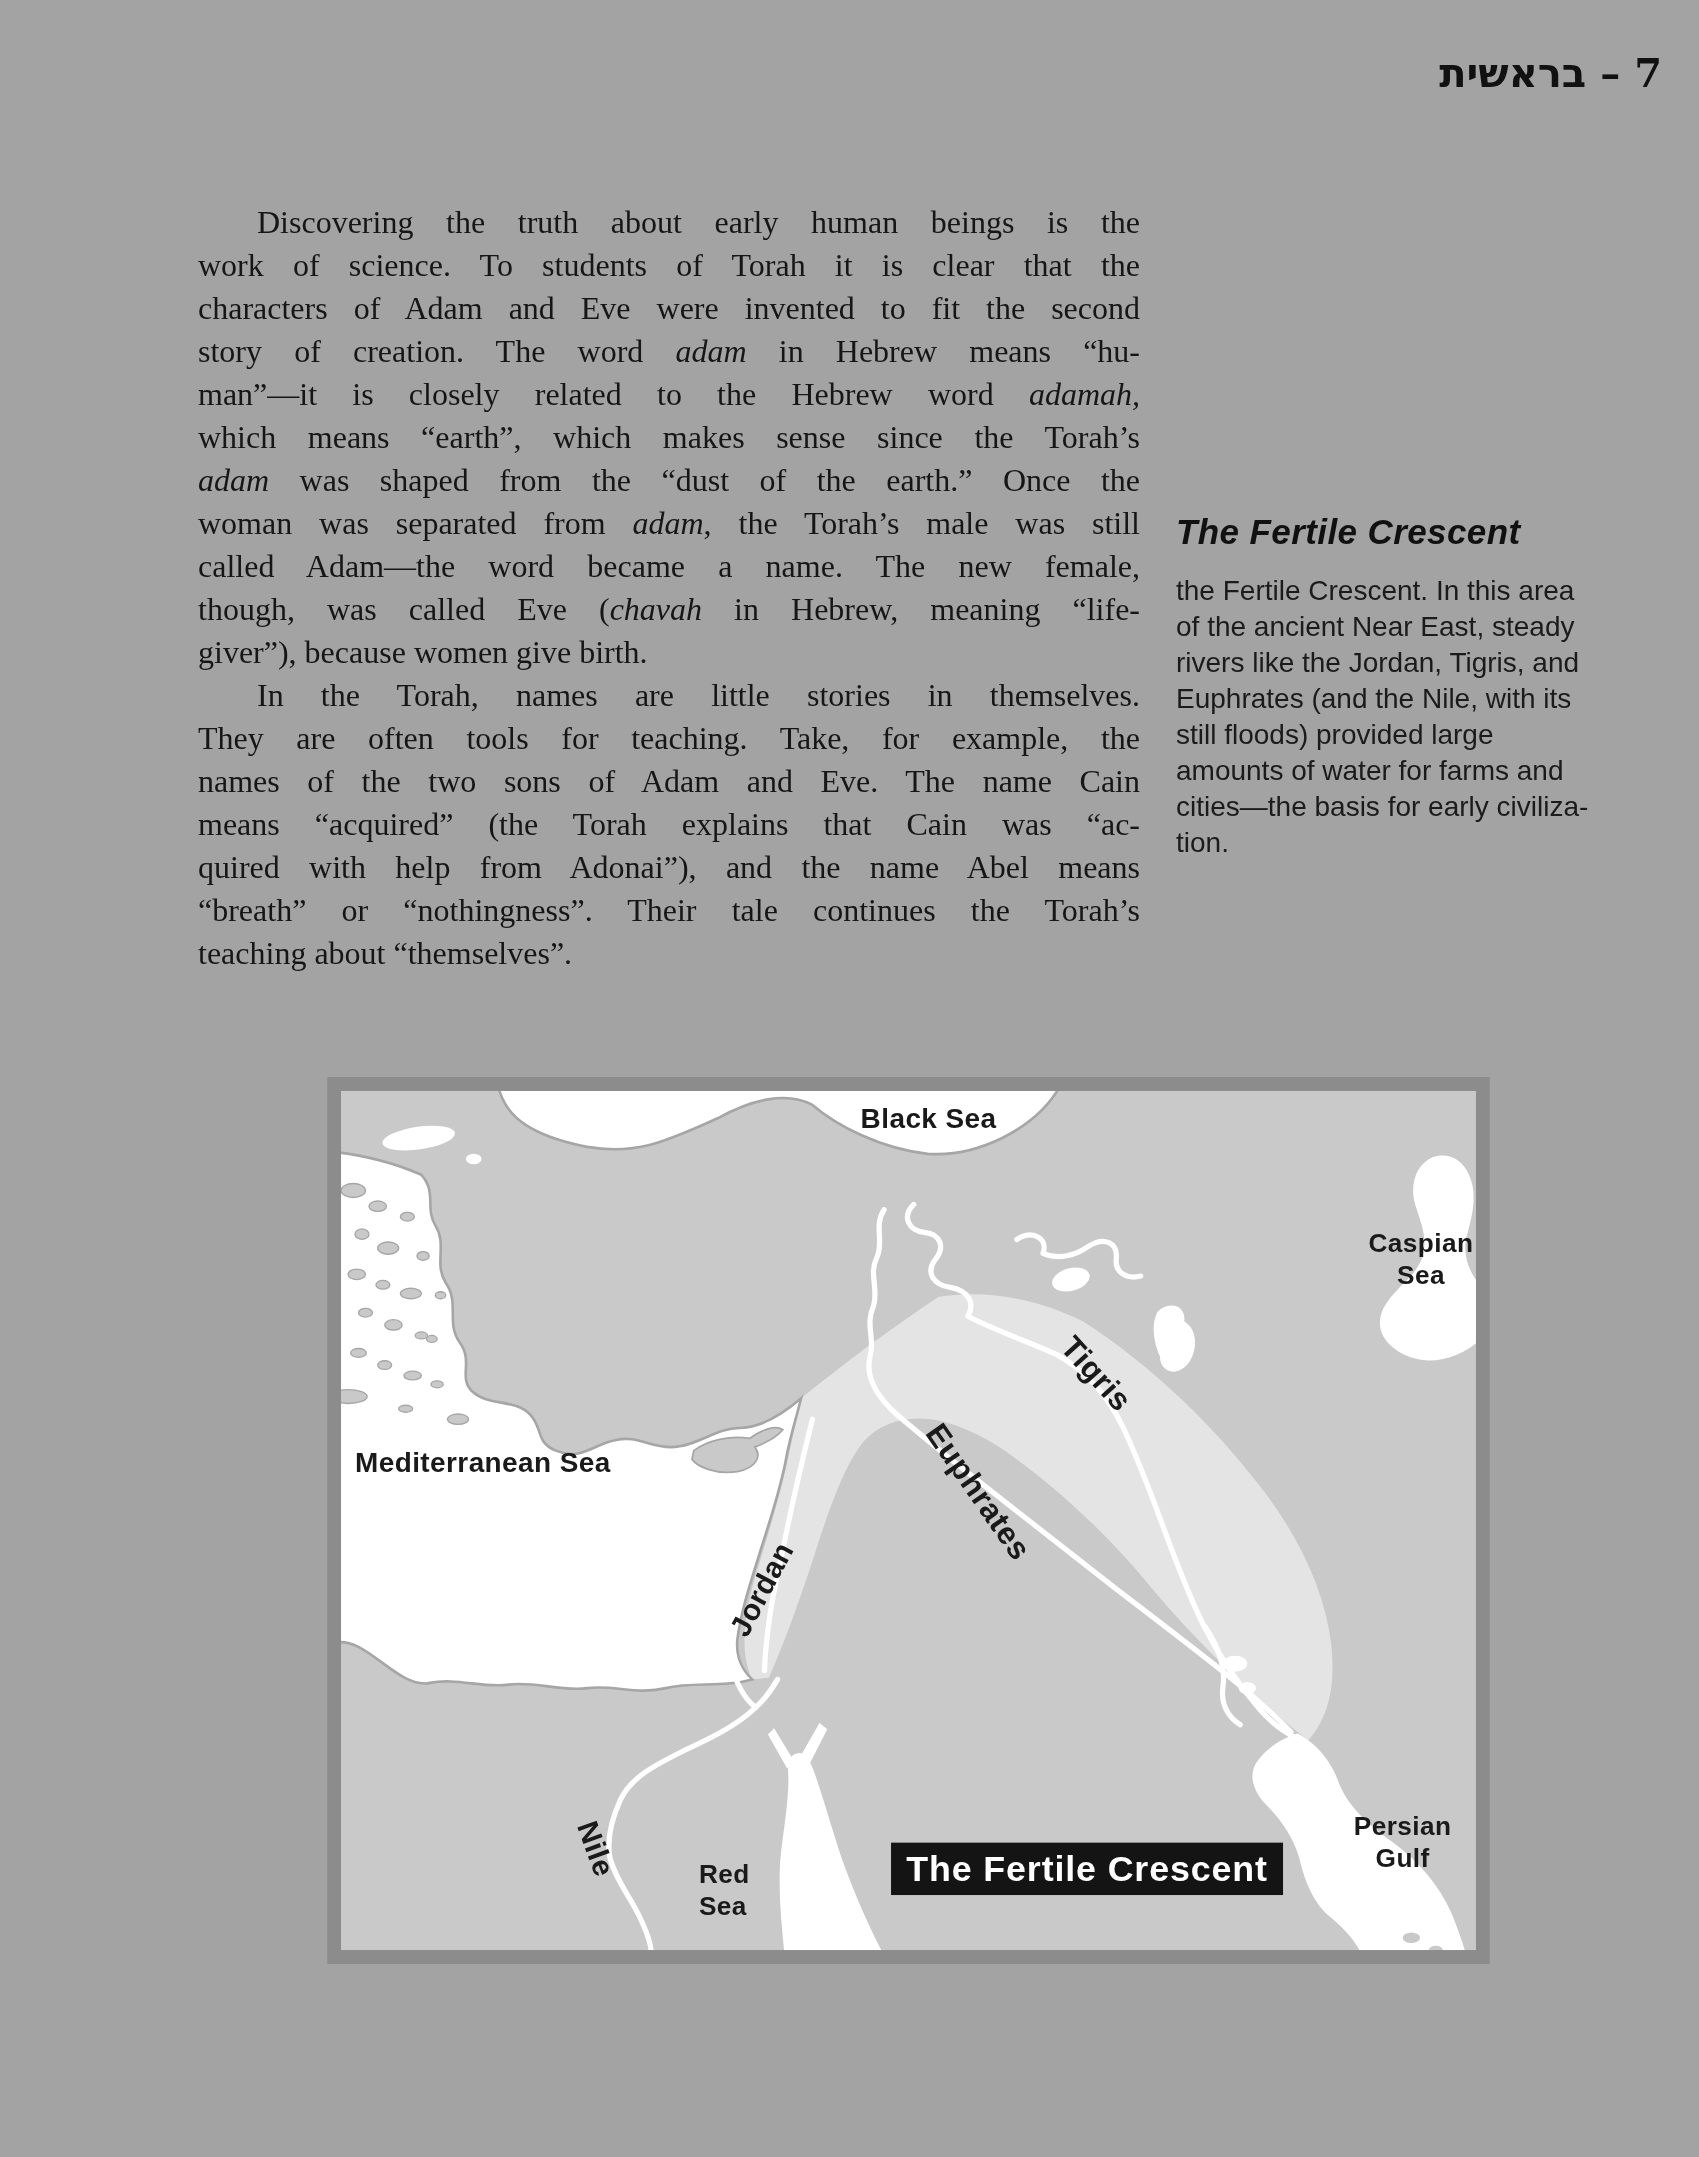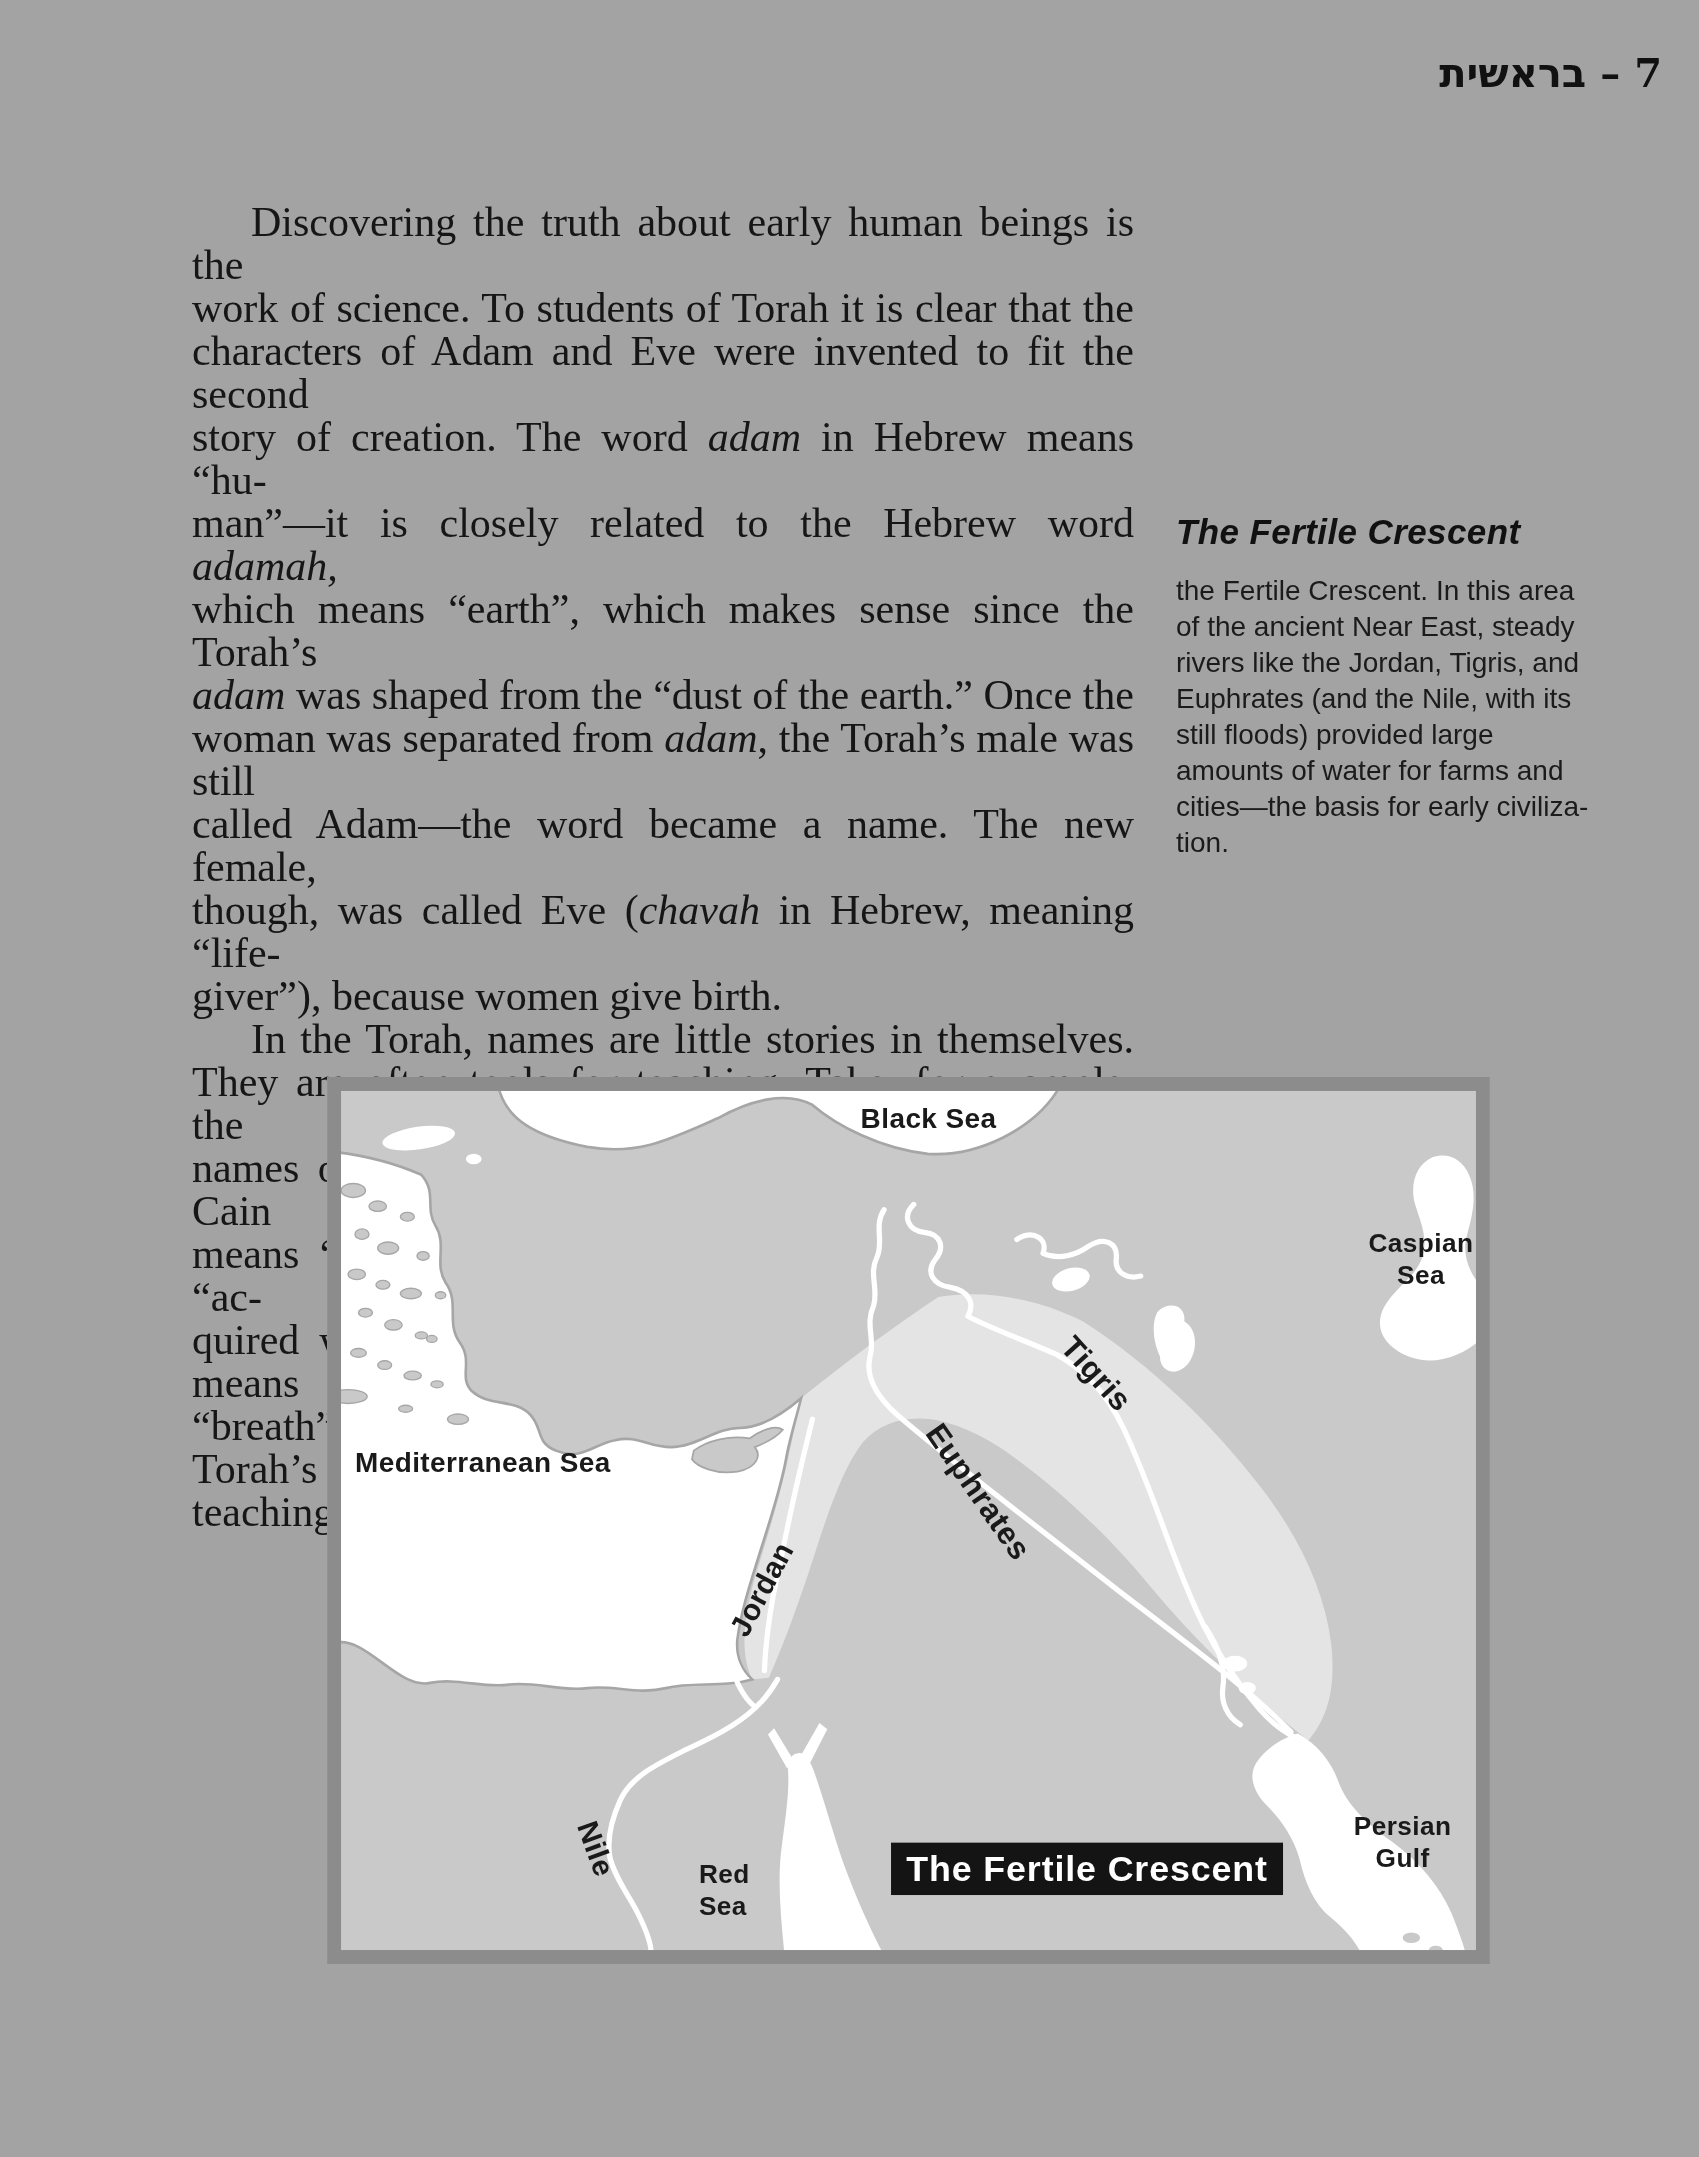--- a/index.html
+++ b/index.html
@@ -2,21 +2,21 @@
 <html style="font-size:14px"><head>
 <meta charset="utf-8">
 <style>
   html,body{margin:0;padding:0;background:#e8e8e8;}
   .page{position:relative;width:1700px;height:2157px;background:#a3a3a3;overflow:hidden;
         font-family:"Liberation Serif",serif;color:#161616;}
   
   .pghead{position:absolute;top:49px;right:38px;display:flex;gap:14px;align-items:baseline;
           font-family:"DejaVu Serif","DejaVu Sans",serif;font-weight:bold;font-size:40px;color:#111;}
   
-  .bodyblock{position:absolute;left:192px;top:201px;width:942px;font-size:42px;line-height:43px;}
+  .bodyblock{position:absolute;left:198px;top:201px;width:942px;font-size:32px;line-height:43px;}
   .bodyp .tline{text-align:justify;text-align-last:justify;white-space:normal;}
   .bodyp .tline.first{text-indent:59px;}
   .bodyp .tline.last{text-align-last:left;}
   .bodyp i, .sidecap i{}
   
   .sidebar{position:absolute;left:1176px;top:512px;width:466px;}
   .side-head{font-family:"Liberation Sans",sans-serif;font-weight:bold;font-style:italic;
              font-size:35px;letter-spacing:0.4px;margin:0 0 21px 0;color:#111;}
   .sidecap{font-family:"Liberation Sans",sans-serif;font-size:28px;line-height:36px;color:#1b1b1b;}
   

